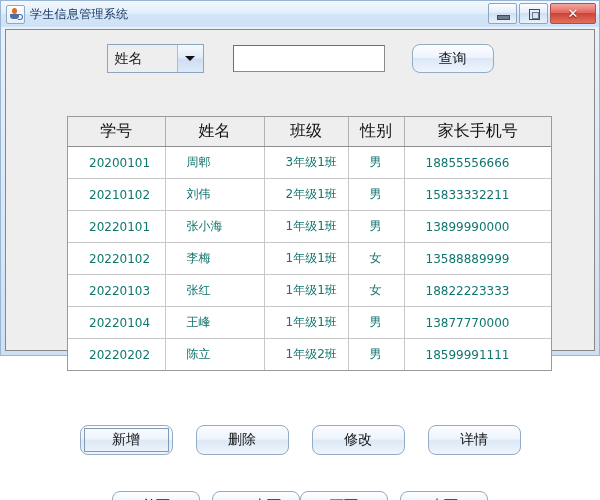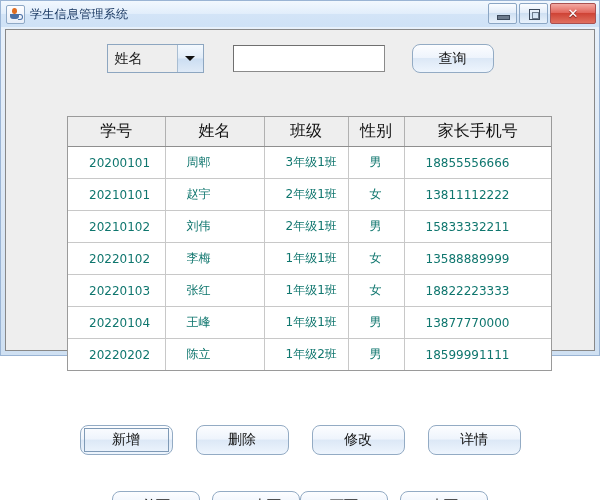--- a/index.html
+++ b/index.html
@@ -369,34 +369,34 @@
         </thead>
         <tbody>
           <tr>
             <td>20200101</td>
             <td>周郫</td>
             <td>3年级1班</td>
             <td>男</td>
             <td>18855556666</td>
           </tr>
           <tr>
-            <td>20210101</td>
-            <td>赵宇</td>
-            <td>2年级1班</td>
-            <td>女</td>
-            <td>13811112222</td>
-          </tr>
-          <tr>
             <td>20210102</td>
             <td>刘伟</td>
             <td>2年级1班</td>
             <td>男</td>
             <td>15833332211</td>
           </tr>
           <tr>
+            <td>20220101</td>
+            <td>张小海</td>
+            <td>1年级1班</td>
+            <td>男</td>
+            <td>13899990000</td>
+          </tr>
+          <tr>
             <td>20220102</td>
             <td>李梅</td>
             <td>1年级1班</td>
             <td>女</td>
             <td>13588889999</td>
           </tr>
           <tr>
             <td>20220103</td>
             <td>张红</td>
             <td>1年级1班</td>

